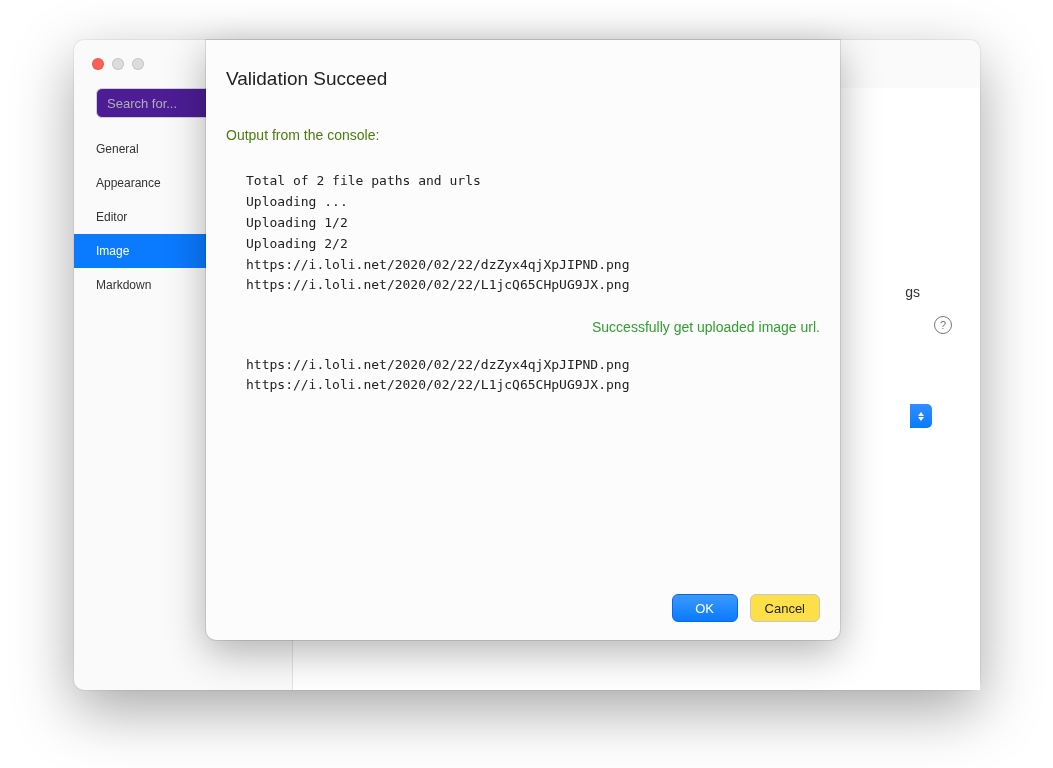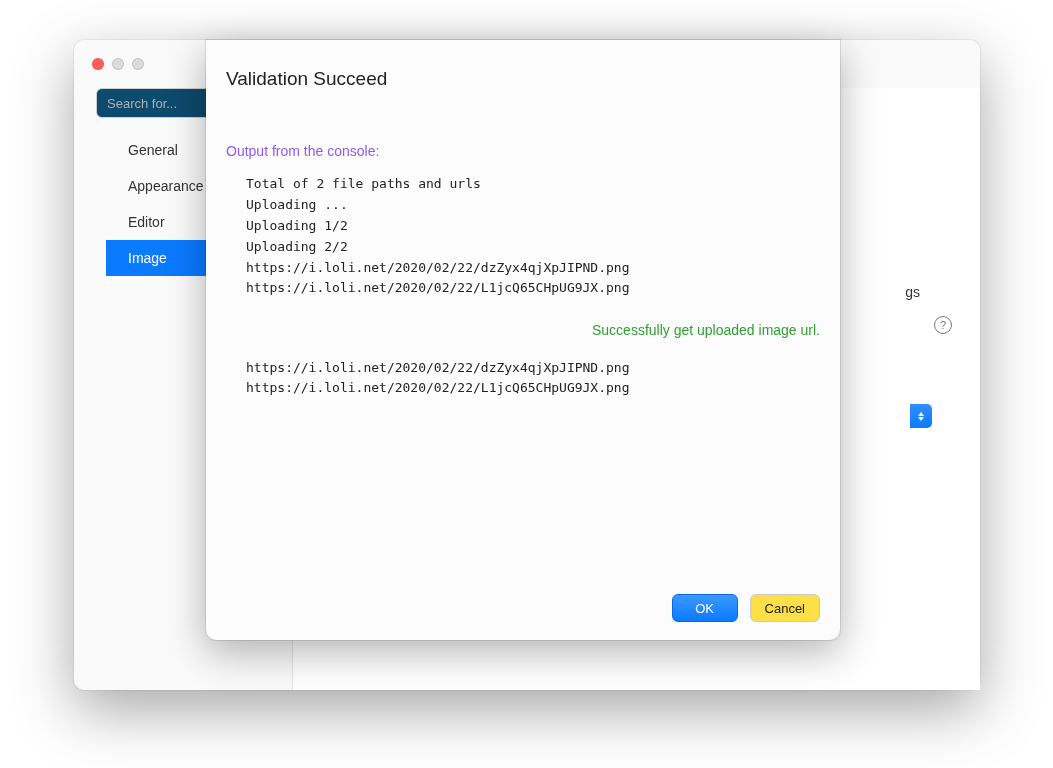--- a/index.html
+++ b/index.html
@@ -44,34 +44,33 @@
       padding: 0 0 0 0;
     }
     .search-wrap {
       padding: 0 22px 14px 22px;
     }
     .search-input {
       width: 100%;
       height: 30px;
       border-radius: 6px;
       border: 1px solid #d0d0d0;
-      background: #0c4a6e;
+      background: #4c1d95;
       font-size: 13px;
       color: #999;
       padding: 0 10px;
       outline: none;
     }
     .search-input::placeholder { color: #b0b0b0; }
     .nav-list { list-style: none; }
     .nav-item {
-      font-size: 14px;
+      font-size: 12px;
       color: #333;
       padding: 10px 22px;
       cursor: pointer;
-      margin-left: 32px;
     }
     .nav-item.active {
       background: #0a7aff;
       color: #ffffff;
     }
     .content-col {
       flex: 1;
       border-left: 1px solid #e4e4e4;
       position: relative;
       background: #ffffff;
@@ -123,21 +122,20 @@
       top: 40px;
       left: 206px;
       width: 634px;
       height: 600px;
       background: #fcfcfc;
       border-radius: 0 0 10px 10px;
       box-shadow: 0 12px 40px rgba(0,0,0,0.30), 0 0 0 1px rgba(0,0,0,0.10);
       padding: 28px 20px 18px 20px;
       display: flex;
       flex-direction: column;
-      gap: 16px;
     }
     .modal-title {
       font-size: 19px;
       font-weight: 500;
       color: #222;
       margin-bottom: 18px;
     }
     .modal-content {
       flex: 1;
       font-size: 14px;
@@ -148,22 +146,22 @@
     .mono {
       font-family: "SF Mono", Menlo, Monaco, Consolas, monospace;
       font-size: 13px;
       white-space: pre;
       color: #222;
     }
     .indent { padding-left: 20px; }
     .console-label {
       font-size: 14px;
       font-weight: 500;
-      color: #8b5cf6;
-      margin: 16px 0 12px 0;
+      color: #4d7c0f;
+      margin: 16px 0 25px 0;
     }
     .success-line {
       color: #31a031;
       font-size: 14px;
       margin: 20px 0 16px 0;
       text-align: right;
     }
     .modal-footer {
       display: flex;
       justify-content: flex-end;
@@ -205,20 +203,21 @@
   <div class="window-body">
     <div class="sidebar-col">
       <div class="search-wrap">
         <input class="search-input" placeholder="Search for..." style="">
       </div>
       <ul class="nav-list">
         <li class="nav-item">General</li>
         <li class="nav-item">Appearance</li>
         <li class="nav-item">Editor</li>
         <li class="nav-item active">Image</li>
+        <li class="nav-item">Markdown</li>
       </ul>
     </div>
 
     <div class="content-col">
       <div class="content-text">gs</div>
       <div class="help-icon-wrap">?</div>
       <div class="dropdown-tail">
         <div class="chev up"></div>
         <div class="chev down"></div>
       </div>

